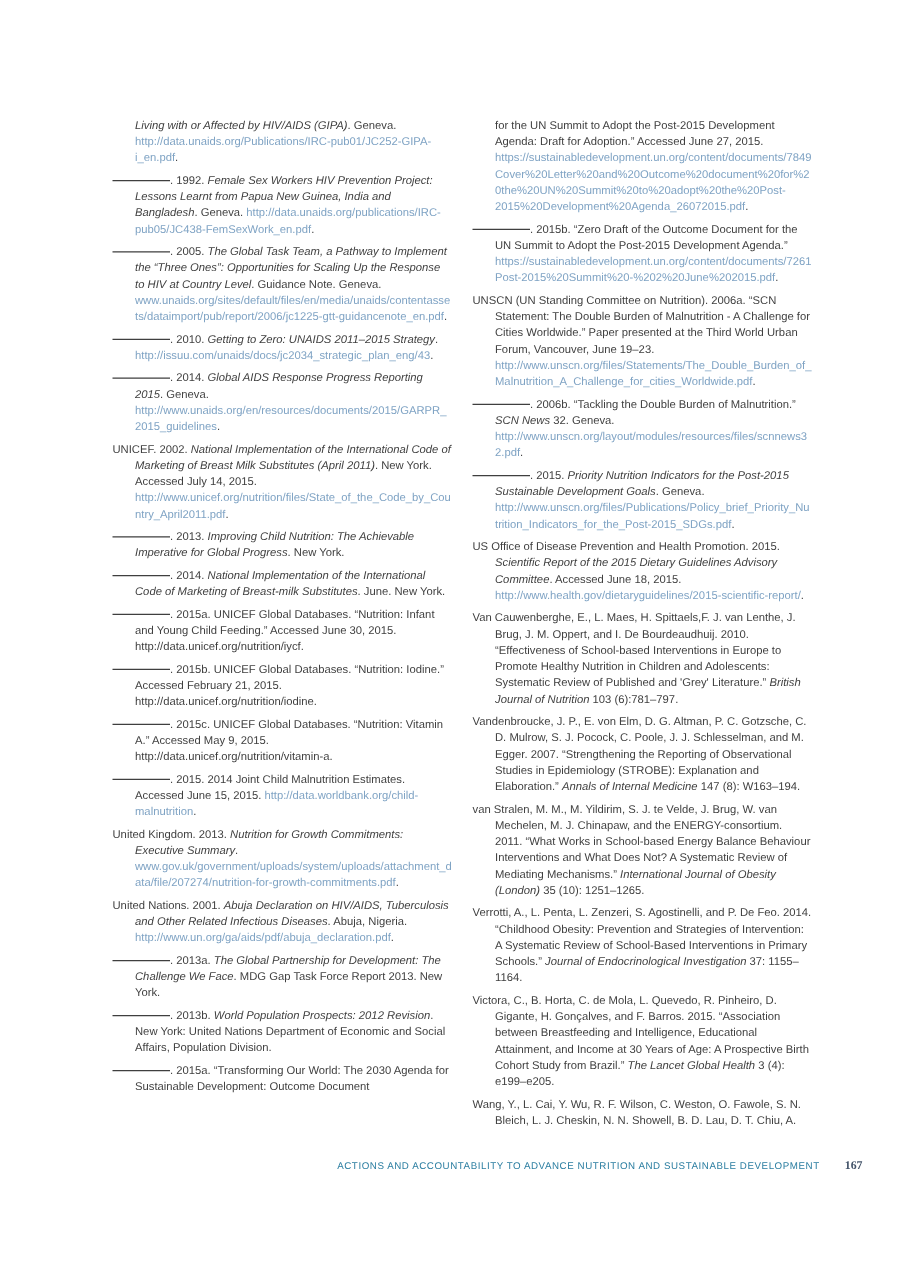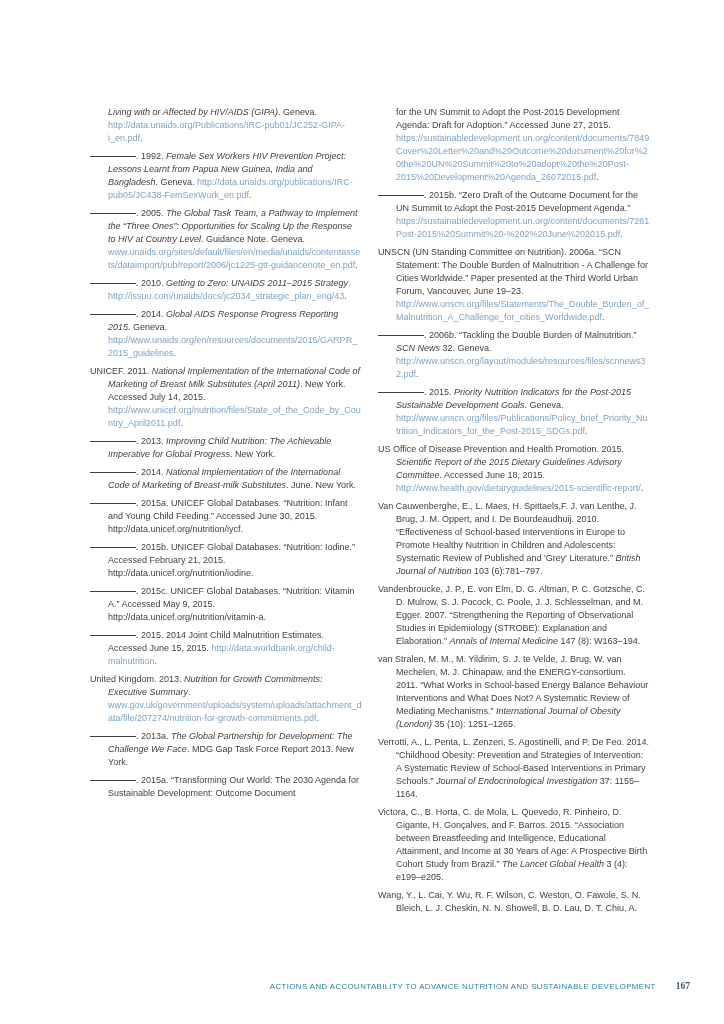--- a/index.html
+++ b/index.html
@@ -23,39 +23,39 @@
   }
   .col-left{left:90px;}
   .col-right{left:378px;}
   .ref{
     padding-left:18px;
     text-indent:-18px;
     margin:0 0 5px 0;
   }
   .ref.cont{
     text-indent:0;
-    margin-top:12px;
+    margin-top:0;
   }
   .ref .italic{font-style:italic;}
   .ref .link{
     color:var(--link,#7fa3c4);
     overflow-wrap:anywhere;
     word-break:break-word;
   }
   .ref .plain{overflow-wrap:break-word;}
   .dash{
     display:inline-block;
     width:46px;
     height:1px;
     background:var(--body,#3f3f3f);
     vertical-align:2.5px;
   }
   .footer{
     position:absolute;
-    top:981px;
+    top:928px;
     left:0;
     right:34px;
     display:flex;
     justify-content:flex-end;
     align-items:baseline;
     gap:20px;
   }
   .footer-title{
     font-size:7.8px;
     letter-spacing:0.45px;
@@ -73,29 +73,31 @@
 </head>
 <body>
 
 <div class="page" style="--body: #3f3f3f; --link: #7fa3c4; --footer: #2b7ea1; --pagenum: #44546a;">
   <div class="col col-left" id="col-left">
       <div class="ref cont"><span class="italic">Living with or Affected by HIV/AIDS (GIPA)</span><span class="plain">. Geneva. </span><span class="link">http://data.unaids.org/Publications/IRC-pub01/JC252-GIPA-i_en.pdf</span><span class="plain">.</span></div>
       <div class="ref"><span class="dash"></span><span class="plain">. 1992. </span><span class="italic">Female Sex Workers HIV Prevention Project: Lessons Learnt from Papua New Guinea, India and Bangladesh</span><span class="plain">. Geneva. </span><span class="link">http://data.unaids.org/publications/IRC-pub05/JC438-FemSexWork_en.pdf</span><span class="plain">.</span></div>
       <div class="ref"><span class="dash"></span><span class="plain">. 2005. </span><span class="italic">The Global Task Team, a Pathway to Implement the “Three Ones”: Opportunities for Scaling Up the Response to HIV at Country Level</span><span class="plain">. Guidance Note. Geneva. </span><span class="link">www.unaids.org/sites/default/files/en/media/unaids/contentassets/dataimport/pub/report/2006/jc1225-gtt-guidancenote_en.pdf</span><span class="plain">.</span></div>
       <div class="ref"><span class="dash"></span><span class="plain">. 2010. </span><span class="italic">Getting to Zero: UNAIDS 2011–2015 Strategy</span><span class="plain">. </span><span class="link">http://issuu.com/unaids/docs/jc2034_strategic_plan_eng/43</span><span class="plain">.</span></div>
       <div class="ref"><span class="dash"></span><span class="plain">. 2014. </span><span class="italic">Global AIDS Response Progress Reporting 2015</span><span class="plain">. Geneva. </span><span class="link">http://www.unaids.org/en/resources/documents/2015/GARPR_2015_guidelines</span><span class="plain">.</span></div>
-      <div class="ref"><span class="plain">UNICEF. 2011. </span><span class="italic">National Implementation of the International Code of Marketing of Breast Milk Substitutes (April 2011)</span><span class="plain">. New York. Accessed July 14, 2015. </span><span class="link">http://www.unicef.org/nutrition/files/State_of_the_Code_by_Country_April2011.pdf</span><span class="plain">.</span></div>
+      <div class="ref"><span class="plain">UNICEF. 2002. </span><span class="italic">National Implementation of the International Code of Marketing of Breast Milk Substitutes (April 2011)</span><span class="plain">. New York. Accessed July 14, 2015. </span><span class="link">http://www.unicef.org/nutrition/files/State_of_the_Code_by_Country_April2011.pdf</span><span class="plain">.</span></div>
       <div class="ref"><span class="dash"></span><span class="plain">. 2013. </span><span class="italic">Improving Child Nutrition: The Achievable Imperative for Global Progress</span><span class="plain">. New York.</span></div>
       <div class="ref"><span class="dash"></span><span class="plain">. 2014. </span><span class="italic">National Implementation of the International Code of Marketing of Breast-milk Substitutes</span><span class="plain">. June. New York.</span></div>
       <div class="ref"><span class="dash"></span><span class="plain">. 2015a. UNICEF Global Databases. “Nutrition: Infant and Young Child Feeding.” Accessed June 30, 2015. http://data.unicef.org/nutrition/iycf.</span></div>
       <div class="ref"><span class="dash"></span><span class="plain">. 2015b. UNICEF Global Databases. “Nutrition: Iodine.” Accessed February 21, 2015. http://data.unicef.org/nutrition/iodine.</span></div>
       <div class="ref"><span class="dash"></span><span class="plain">. 2015c. UNICEF Global Databases. “Nutrition: Vitamin A.” Accessed May 9, 2015. http://data.unicef.org/nutrition/vitamin-a.</span></div>
       <div class="ref"><span class="dash"></span><span class="plain">. 2015. 2014 Joint Child Malnutrition Estimates. Accessed June 15, 2015. </span><span class="link">http://data.worldbank.org/child-malnutrition</span><span class="plain">.</span></div>
       <div class="ref"><span class="plain">United Kingdom. 2013. </span><span class="italic">Nutrition for Growth Commitments: Executive Summary</span><span class="plain">. </span><span class="link">www.gov.uk/government/uploads/system/uploads/attachment_data/file/207274/nutrition-for-growth-commitments.pdf</span><span class="plain">.</span></div>
+      <div class="ref"><span class="plain">United Nations. 2001. </span><span class="italic">Abuja Declaration on HIV/AIDS, Tuberculosis and Other Related Infectious Diseases</span><span class="plain">. Abuja, Nigeria. </span><span class="link">http://www.un.org/ga/aids/pdf/abuja_declaration.pdf</span><span class="plain">.</span></div>
       <div class="ref"><span class="dash"></span><span class="plain">. 2013a. </span><span class="italic">The Global Partnership for Development: The Challenge We Face</span><span class="plain">. MDG Gap Task Force Report 2013. New York.</span></div>
+      <div class="ref"><span class="dash"></span><span class="plain">. 2013b. </span><span class="italic">World Population Prospects: 2012 Revision</span><span class="plain">. New York: United Nations Department of Economic and Social Affairs, Population Division.</span></div>
       <div class="ref"><span class="dash"></span><span class="plain">. 2015a. “Transforming Our World: The 2030 Agenda for Sustainable Development: Outcome Document</span></div>
     </div>
   <div class="col col-right" id="col-right">
       <div class="ref cont"><span class="plain">for the UN Summit to Adopt the Post-2015 Development Agenda: Draft for Adoption.” Accessed June 27, 2015. </span><span class="link">https://sustainabledevelopment.un.org/content/documents/7849Cover%20Letter%20and%20Outcome%20document%20for%20the%20UN%20Summit%20to%20adopt%20the%20Post-2015%20Development%20Agenda_26072015.pdf</span><span class="plain">.</span></div>
       <div class="ref"><span class="dash"></span><span class="plain">. 2015b. “Zero Draft of the Outcome Document for the UN Summit to Adopt the Post-2015 Development Agenda.” </span><span class="link">https://sustainabledevelopment.un.org/content/documents/7261Post-2015%20Summit%20-%202%20June%202015.pdf</span><span class="plain">.</span></div>
       <div class="ref"><span class="plain">UNSCN (UN Standing Committee on Nutrition). 2006a. “SCN Statement: The Double Burden of Malnutrition - A Challenge for Cities Worldwide.” Paper presented at the Third World Urban Forum, Vancouver, June 19–23. </span><span class="link">http://www.unscn.org/files/Statements/The_Double_Burden_of_Malnutrition_A_Challenge_for_cities_Worldwide.pdf</span><span class="plain">.</span></div>
       <div class="ref"><span class="dash"></span><span class="plain">. 2006b. “Tackling the Double Burden of Malnutrition.” </span><span class="italic">SCN News</span><span class="plain"> 32. Geneva. </span><span class="link">http://www.unscn.org/layout/modules/resources/files/scnnews32.pdf</span><span class="plain">.</span></div>
       <div class="ref"><span class="dash"></span><span class="plain">. 2015. </span><span class="italic">Priority Nutrition Indicators for the Post-2015 Sustainable Development Goals</span><span class="plain">. Geneva. </span><span class="link">http://www.unscn.org/files/Publications/Policy_brief_Priority_Nutrition_Indicators_for_the_Post-2015_SDGs.pdf</span><span class="plain">.</span></div>
       <div class="ref"><span class="plain">US Office of Disease Prevention and Health Promotion. 2015. </span><span class="italic">Scientific Report of the 2015 Dietary Guidelines Advisory Committee</span><span class="plain">. Accessed June 18, 2015. </span><span class="link">http://www.health.gov/dietaryguidelines/2015-scientific-report/</span><span class="plain">.</span></div>
       <div class="ref"><span class="plain">Van Cauwenberghe, E., L. Maes, H. Spittaels,F. J. van Lenthe, J. Brug, J. M. Oppert, and I. De Bourdeaudhuij. 2010. “Effectiveness of School-based Interventions in Europe to Promote Healthy Nutrition in Children and Adolescents: Systematic Review of Published and 'Grey' Literature.” </span><span class="italic">British Journal of Nutrition</span><span class="plain"> 103 (6):781–797.</span></div>

